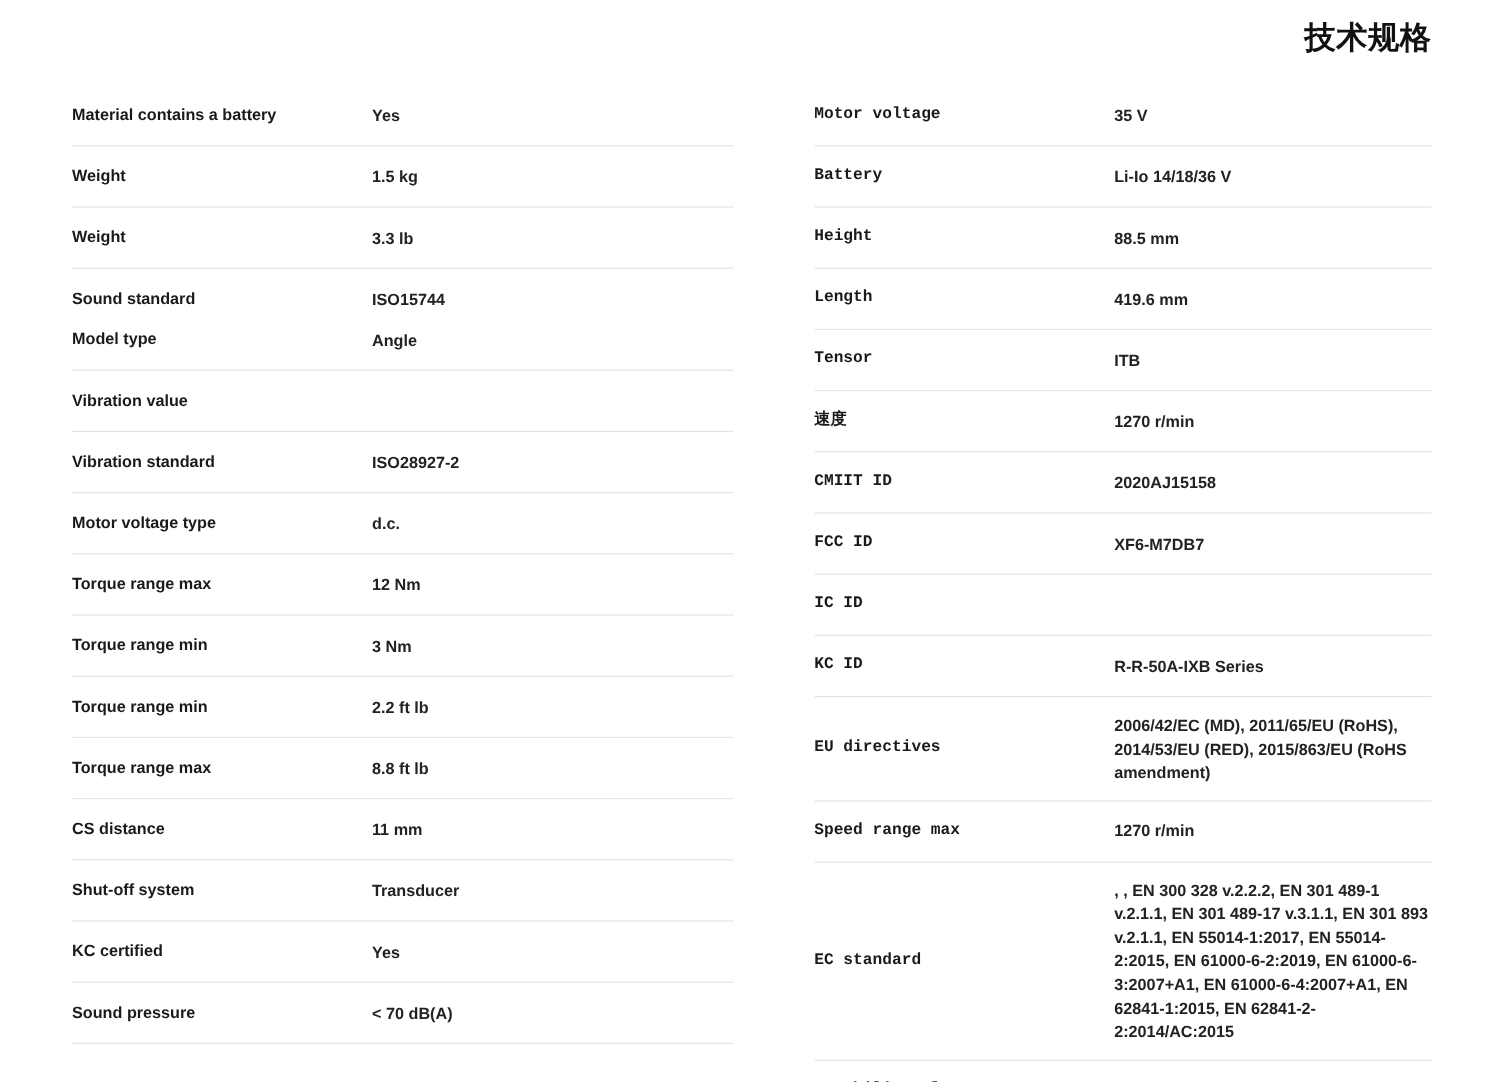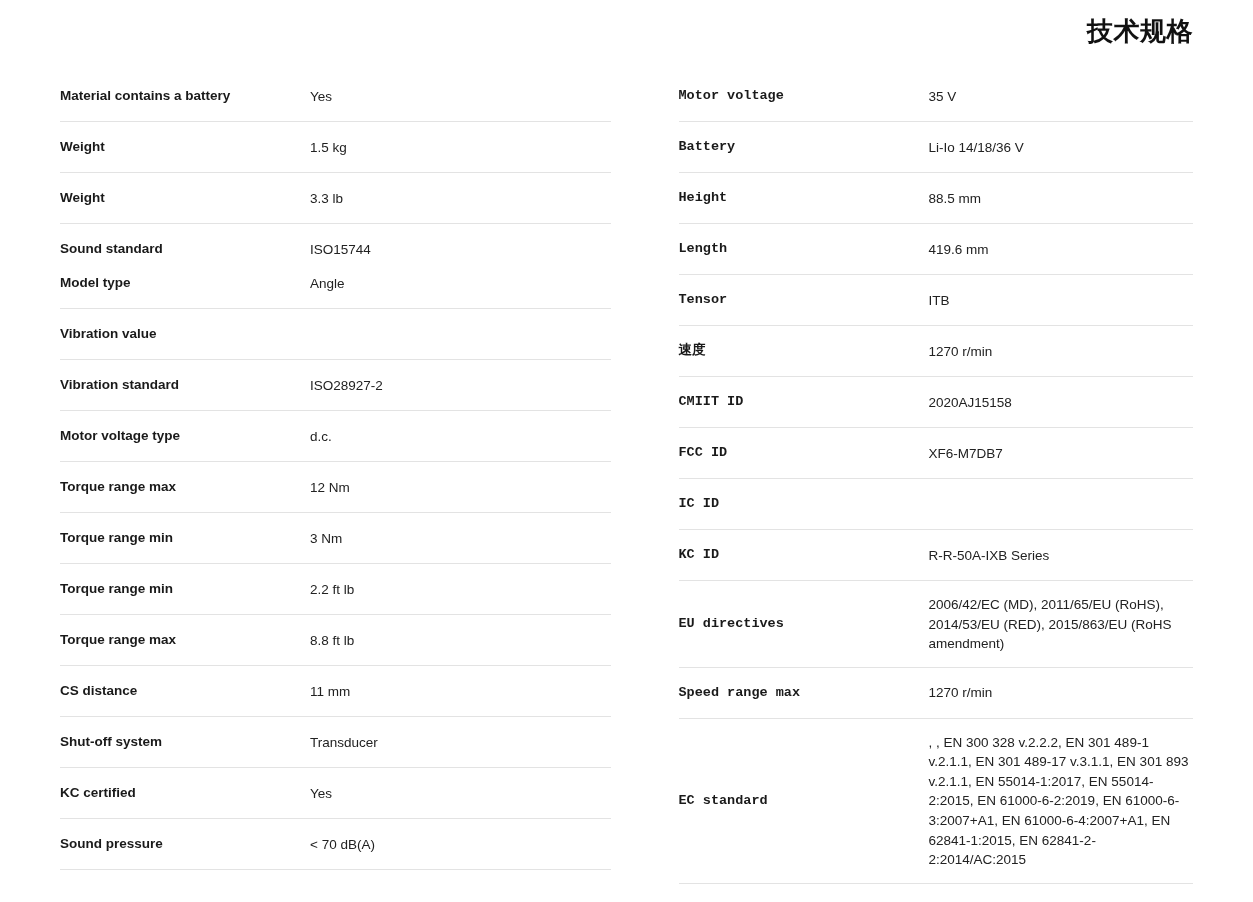--- a/index.html
+++ b/index.html
@@ -69,21 +69,21 @@
     line-height: 1.35;
   }
   .spec-col.right .spec-label {
     width: 250px;
     flex: 0 0 250px;
     font-family: Liberation Mono, monospace;
   }
   .spec-value {
     flex: 1 1 auto;
     font-size: 13.5px;
-    font-weight: normal;
+    font-weight: bold;
     color: #222222;
     line-height: 1.45;
     word-wrap: break-word;
   }
 </style>
 </head>
 <body>
 
 <div class="page">
 

